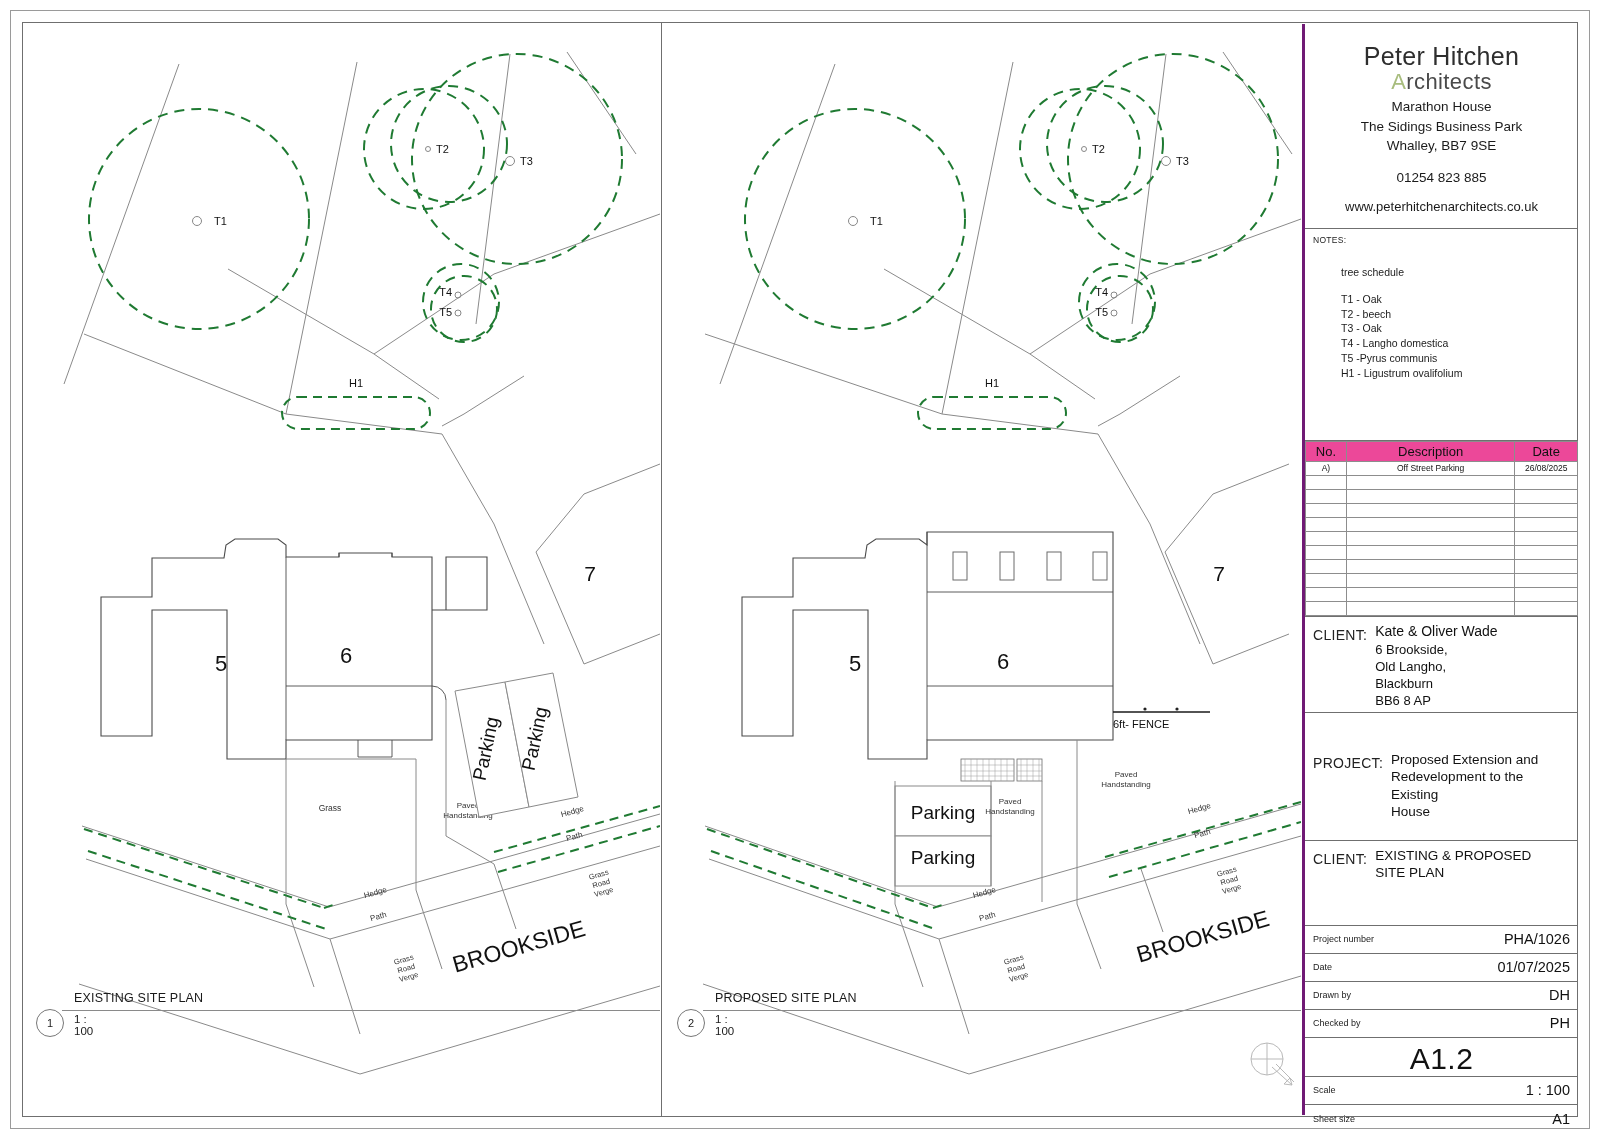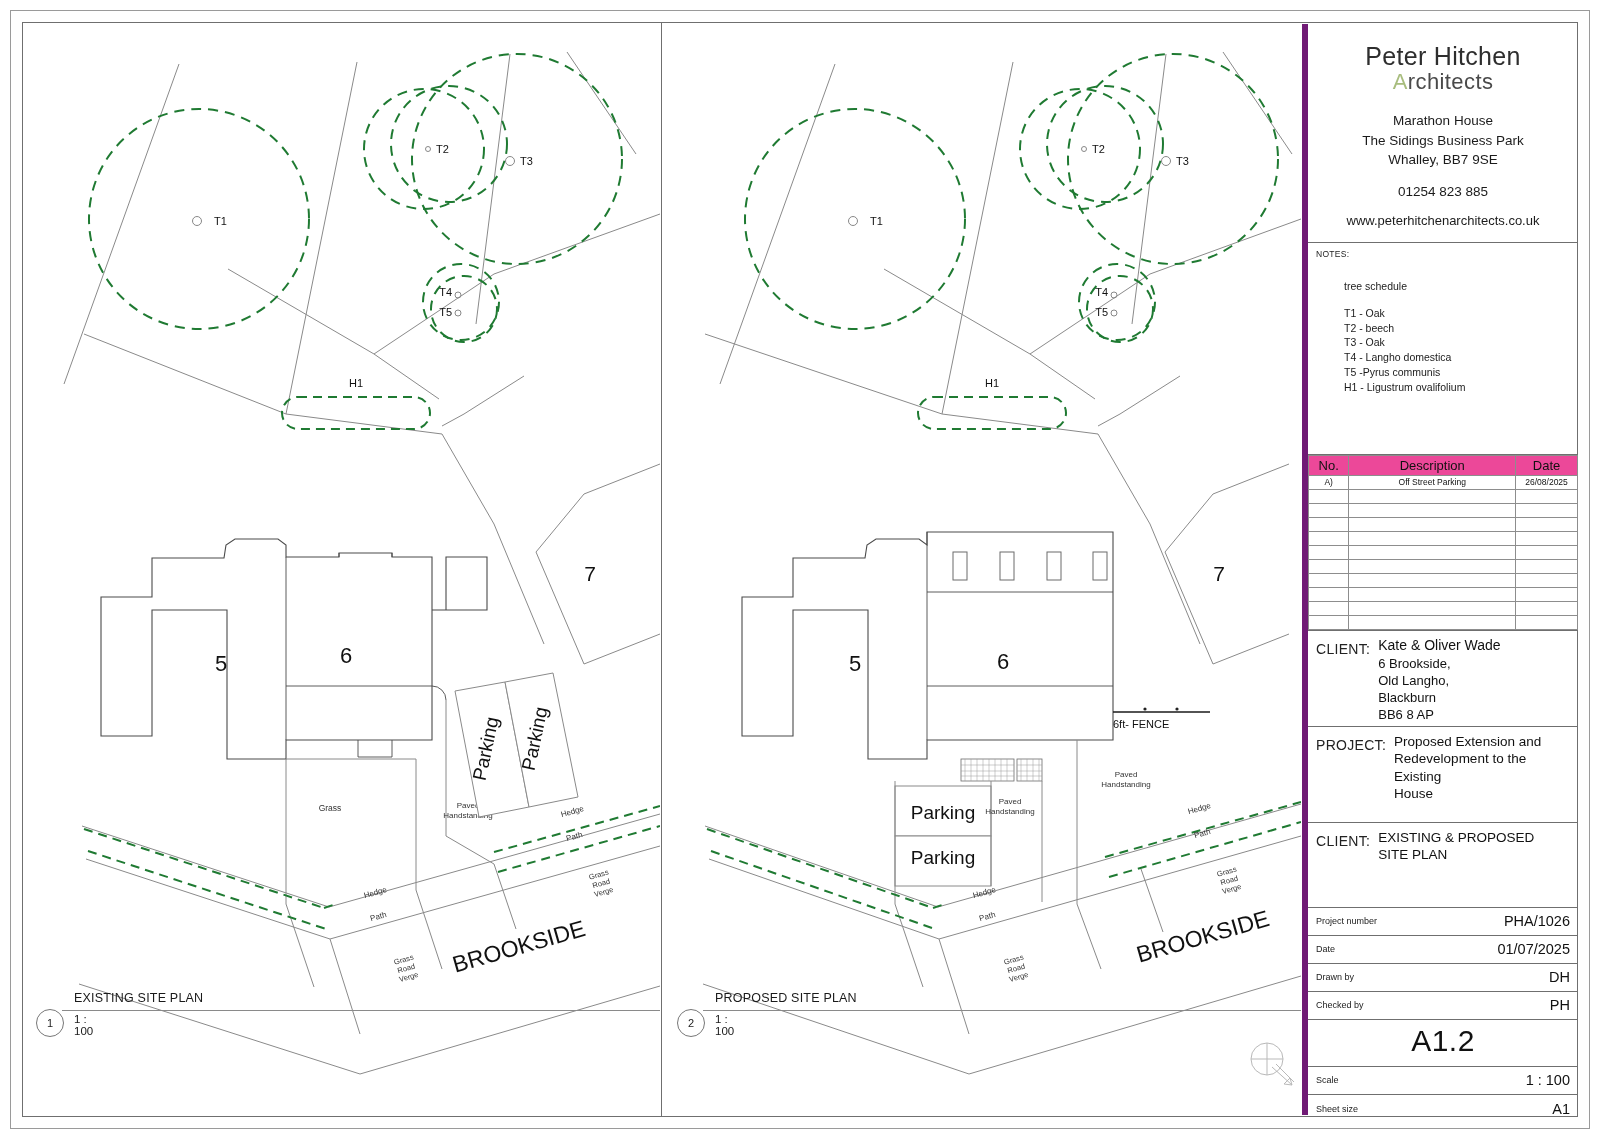--- a/index.html
+++ b/index.html
@@ -64,30 +64,30 @@
   .vt-rule {
     position: absolute; left: 24px; top: 19px;
     height: 1px; background: #8a8a8a;
   }
 
   
   #titleblock {
     position: absolute;
     left: 1302px; top: 24px;
     width: 276px; height: 1091px;
-    border-left: 6px solid #701a75;
+    border-left: 3px solid #701a75;
     font-size: 11px; color: #111;
   }
   .tb-sec { border-bottom: 1px solid #6f6f6f; position: relative; }
 
   .tb-logo { padding: 18px 10px 14px 10px; text-align: center; }
   .logo-l1 { font-size: 25px; color: #2e2e2e; letter-spacing: .3px; font-weight: 400; }
   .logo-l2 { font-size: 22px; color: #4a4a4a; letter-spacing: .4px; margin-top: -2px; }
   .logo-l2 .g { color: #a8bd7e; }
-  .addr { margin-top: 16px; font-size: 13.5px; line-height: 1.45; color: #1b1b1b; }
+  .addr { margin-top: 2px; font-size: 13.5px; line-height: 1.45; color: #1b1b1b; }
   .tel { margin-top: 14px; font-size: 13.5px; color: #1b1b1b; }
   .web { margin-top: 14px; font-size: 13px; color: #1b1b1b; }
 
   .tb-notes { height: 212px; padding: 6px 8px; }
   .notes-label { font-size: 8.5px; letter-spacing: .3px; color: #222; }
   .notes-body { margin: 20px 0 0 28px; font-size: 10.5px; line-height: 1.42; color: #1b1b1b; }
   .notes-body .gap { height: 12px; }
 
   
   table.rev { width: 100%; border-collapse: collapse; }
@@ -108,21 +108,21 @@
   .f-label { font-size: 14px; letter-spacing: .3px; color: #222; display: inline-block; vertical-align: top; }
   .f-val { font-size: 13.5px; line-height: 1.3; color: #111; display: inline-block; vertical-align: top; }
   .client-row { display: flex; gap: 8px; }
   .client-lines { font-size: 13px; line-height: 1.32; margin-top: 2px; }
   .client-name { font-size: 14px; margin-bottom: 2px; }
 
   .tb-kv { display: flex; align-items: center; height: 28px; padding: 0 8px; justify-content: space-between; }
   .kv-k { font-size: 9px; color: #222; flex: 0 0 auto; }
   .kv-v { font-size: 14.5px; color: #111; margin-left: auto; }
 
-  .tb-sheetno { text-align: center; padding: 4px 0 8px 0; }
+  .tb-sheetno { text-align: center; padding: 4px 0 0 0; }
   .sheetno { font-size: 30px; color: #111; letter-spacing: .5px; }
 
   .plan-label { font-family: "Liberation Sans", sans-serif; }
 </style>
 </head>
 <body>
 
 <div id="sheet">
 
   <div class="sheet-border"></div>
@@ -533,21 +533,21 @@
           <div class="client-lines">
             <div>6 Brookside,</div>
             <div>Old Langho,</div>
             <div>Blackburn</div>
             <div>BB6 8 AP</div>
           </div>
         </div>
       </div>
     </div>
 
-    <div class="tb-sec tb-field" style="height:96px;">
+    <div class="tb-sec tb-field" style="height:96px;margin-top:32px;">
       <div class="client-row">
         <div class="f-label" style="padding-top:4px;">PROJECT:</div>
         <div class="f-val" style="line-height:1.3;">
           <div>Proposed Extension and</div>
           <div>Redevelopment to the Existing</div>
           <div>House</div>
         </div>
       </div>
     </div>
 

